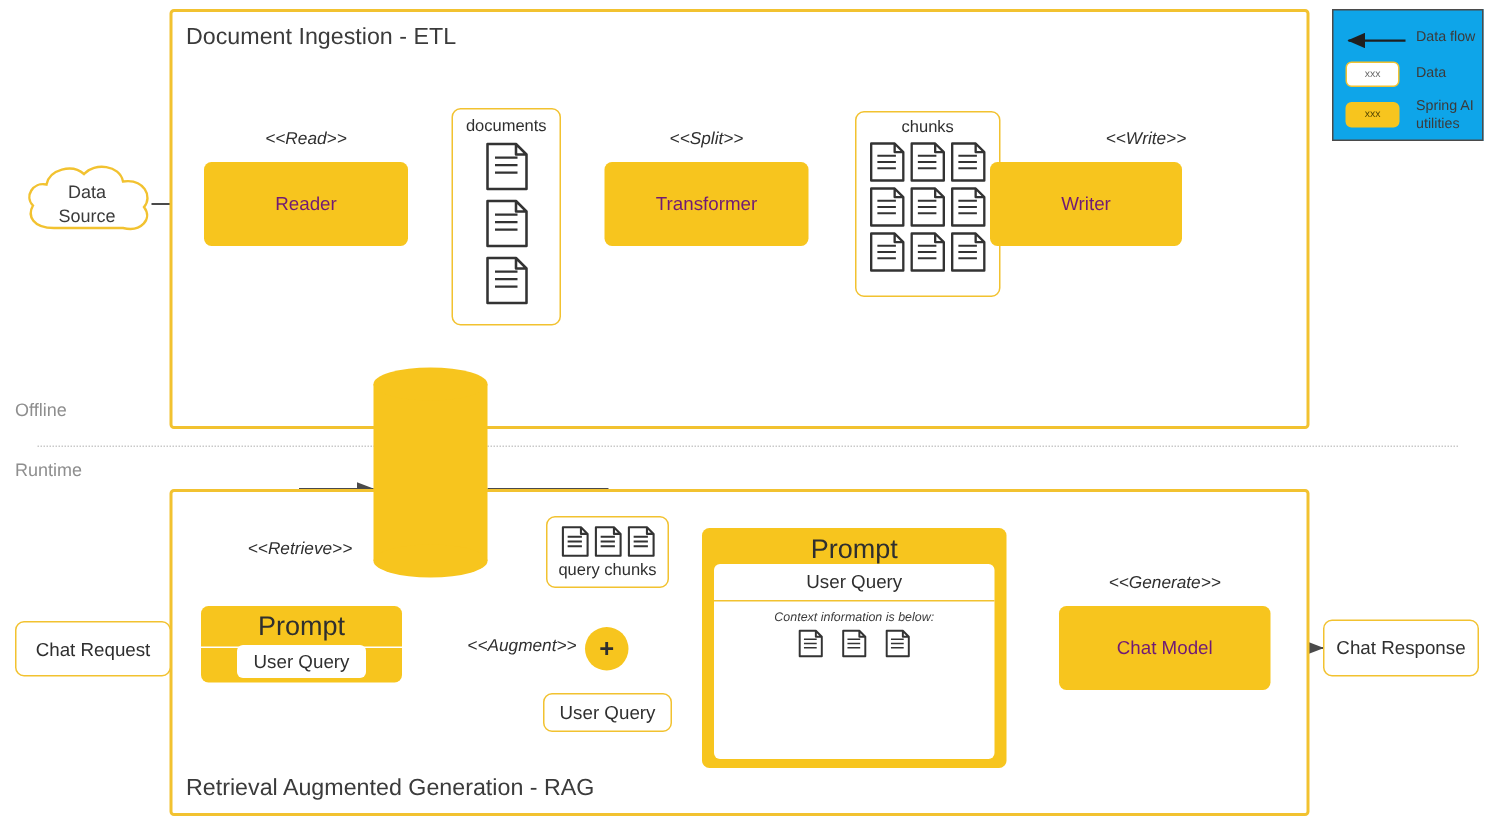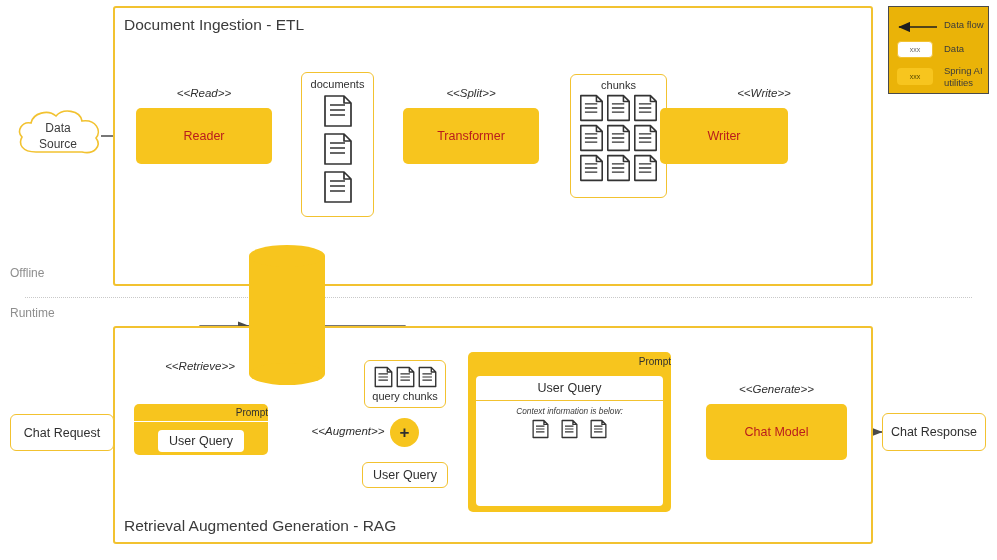--- a/index.html
+++ b/index.html
@@ -6,21 +6,21 @@
   body{width:997px;height:560px;position:relative;overflow:hidden;
        font-family:"Liberation Sans","DejaVu Sans",sans-serif;color:#3b3b3b;}
   .abs{position:absolute;box-sizing:border-box;}
 
   
   .frame{border:2px solid #F2C230;border-radius:3px;background:#fff;}
   .frame-title{font-size:15.5px;color:#3b3b3b;white-space:nowrap;}
 
   
   .util{background:#F7C51E;border-radius:5px;display:flex;align-items:center;
-        justify-content:center;font-size:12.5px;color:#b91c1c;}
+        justify-content:center;font-size:12.5px;color:#701a75;}
 
   
   .data{background:#fff;border:1.4px solid #F2C230;border-radius:6px;
         display:flex;align-items:center;justify-content:center;
         font-size:12.5px;color:#2f2f2f;}
 
   .stereo{font-size:11.5px;font-style:italic;color:#2f2f2f;white-space:nowrap;text-align:center;}
   .phase{font-size:12px;color:#8e8e8e;}
 
   
@@ -30,30 +30,30 @@
   
   .cyl-body{background:#F7C51E;}
   .cyl-top{background:#F7C51E;border-radius:50%;}
 
   
   .plus{background:#F7C51E;border-radius:50%;display:flex;align-items:center;
         justify-content:center;font-size:17px;font-weight:bold;color:#2f2f2f;line-height:1;}
 
   
   .prompt-box{background:#F7C51E;border-radius:5px;overflow:hidden;}
-  .prompt-hd{text-align:right;font-size:10px;color:#2f2f2f;border-radius:11px;}
+  .prompt-hd{text-align:center;font-size:18px;color:#2f2f2f;border-radius:11px;}
   .prompt-sep{height:1px;background:#fff;}
   .inner-white{background:#fff;border-radius:4px;display:flex;align-items:center;
                justify-content:center;font-size:12.5px;color:#2f2f2f;}
 
   .ctx-lbl{font-size:8.3px;font-style:italic;text-align:center;color:#3b3b3b;}
   .ctx-body{font-size:8.3px;font-style:italic;line-height:1.45;color:#3b3b3b;}
 
   
-  .legend{border:1.4px solid #4a4a4a;background:#eab308;}
+  .legend{border:1.4px solid #4a4a4a;background:#0ea5e9;}
   .lg-txt{font-size:9.5px;color:#3b3b3b;line-height:1.25;}
   .lg-chip-d{background:#fff;border:1.2px solid #F2C230;border-radius:4px;
              display:flex;align-items:center;justify-content:center;font-size:7px;color:#6b6b6b;}
   .lg-chip-u{background:#F7C51E;border-radius:4px;display:flex;align-items:center;
              justify-content:center;font-size:7px;color:#5a4a00;}
 
   .dotted{border-top:1.6px dotted #c9c9c9;}
   svg.wires{position:absolute;left:0;top:0;width:997px;height:560px;overflow:visible;}
 </style>
 </head>
@@ -222,21 +222,21 @@
 <div class="abs data" style="left:10px;top:414px;width:104px;height:37px;">Chat Request</div>
 
 <div class="abs stereo" style="left:133px;top:360px;width:134px;">&lt;&lt;Retrieve&gt;&gt;</div>
 
 <div class="abs prompt-box" style="left:134px;top:404px;width:134px;height:51px;">
   <div class="prompt-hd" style="padding:3px 0 3px;">Prompt</div>
   <div class="prompt-sep"></div>
   <div class="abs inner-white" style="left:24px;top:26px;width:86px;height:22px;">User Query</div>
 </div>
 
-<div class="abs data" style="left:364px;top:360px;width:82px;height:48px;flex-direction:column;justify-content:center;">
+<div class="abs data" style="left:364px;top:344px;width:82px;height:48px;flex-direction:column;justify-content:center;">
   <div style="display:flex;gap:3px;">
     <span class="docicon">
         <svg width="19" height="22" viewBox="0 0 30 34">
           <path d="M2,2 H21 L28,9 V32 H2 Z M21,2 V9 H28" fill="#fff" stroke="#333" stroke-width="2.2" stroke-linejoin="round"></path>
           <path d="M7,12 H22 M7,17 H22 M7,22 H22" stroke="#333" stroke-width="1.9"></path>
         </svg>
       </span>
     <span class="docicon">
         <svg width="19" height="22" viewBox="0 0 30 34">
           <path d="M2,2 H21 L28,9 V32 H2 Z M21,2 V9 H28" fill="#fff" stroke="#333" stroke-width="2.2" stroke-linejoin="round"></path>

